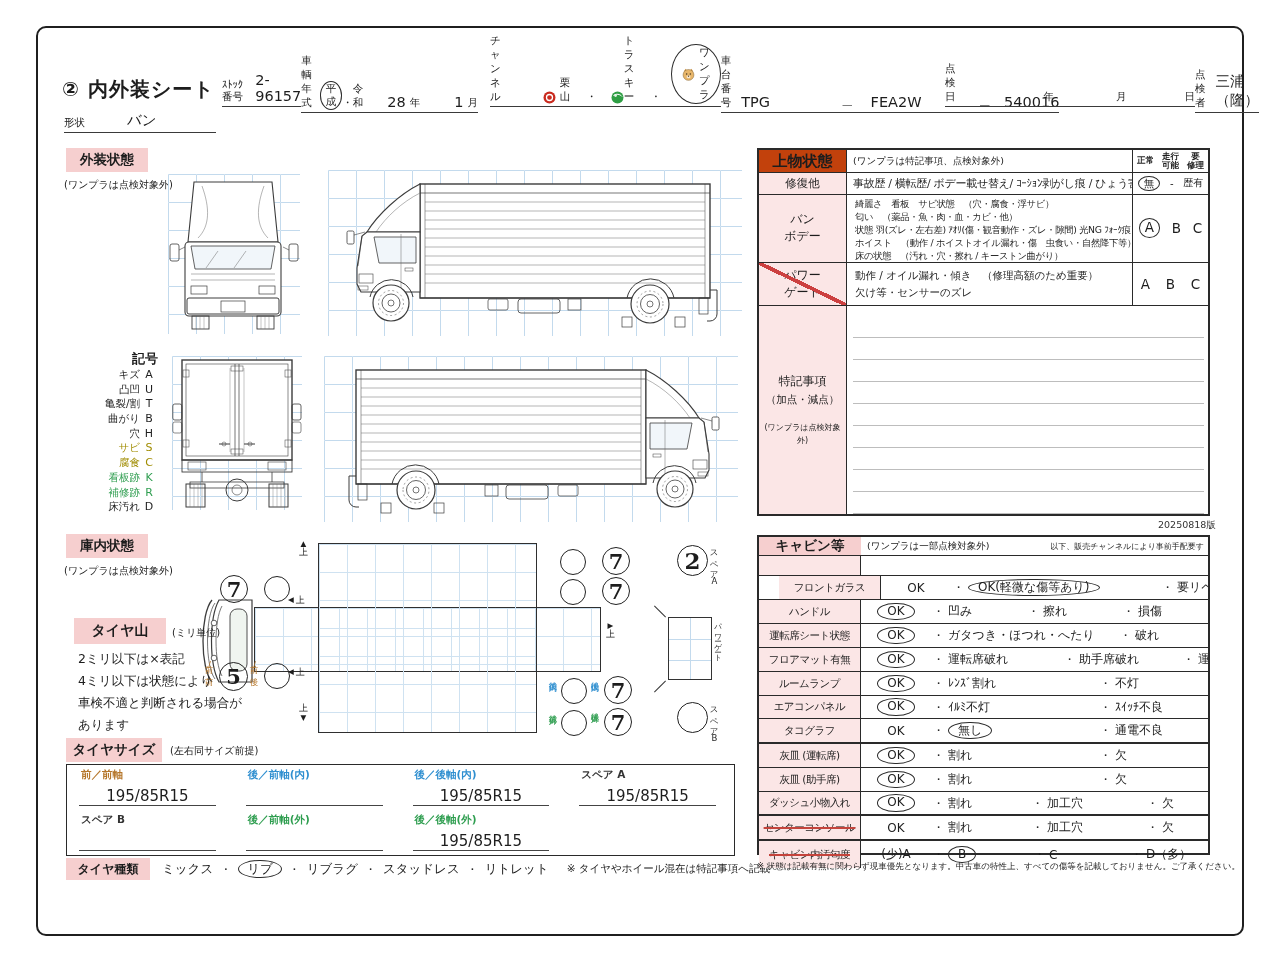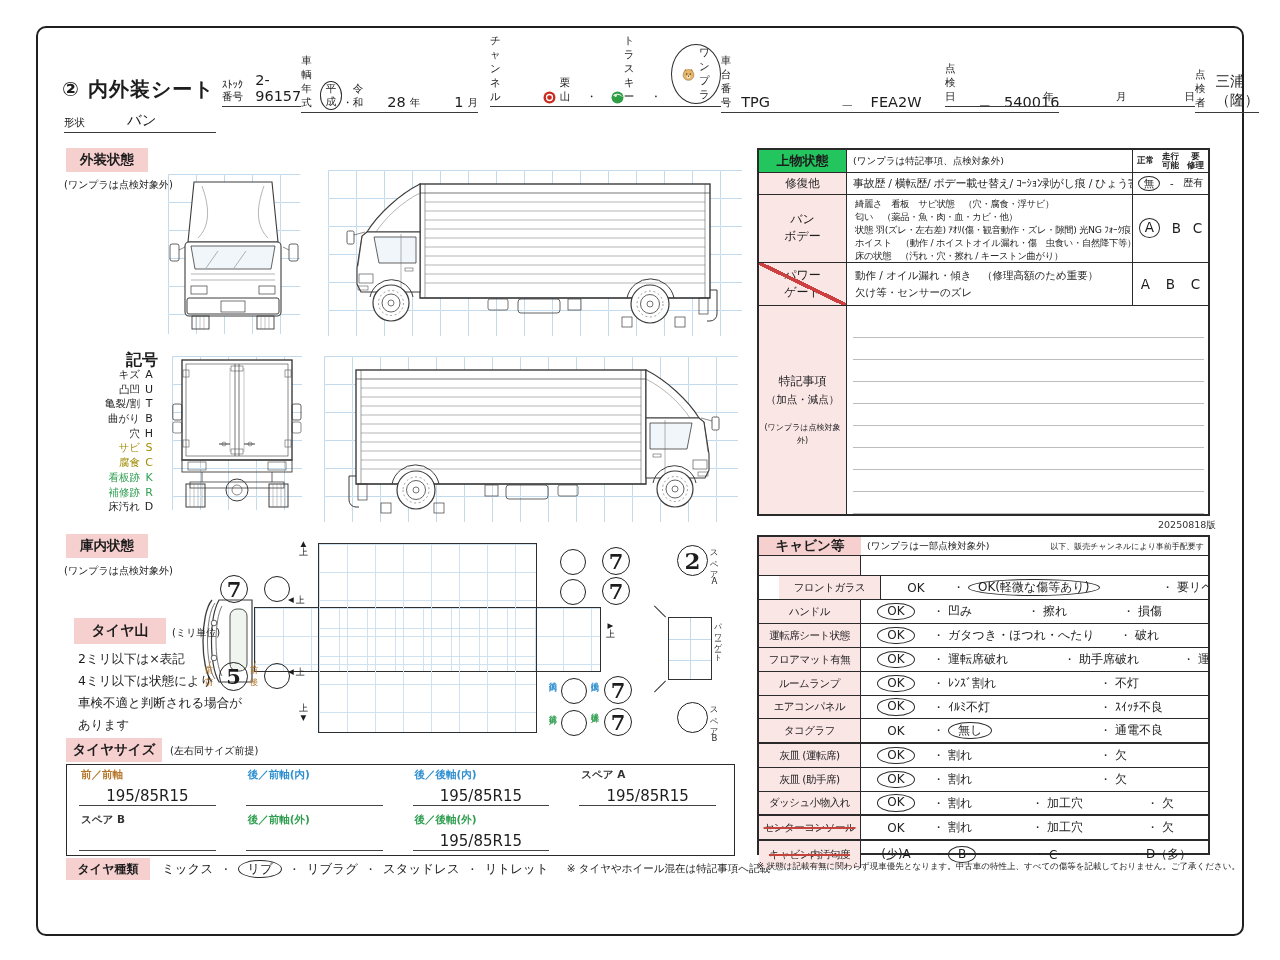--- a/index.html
+++ b/index.html
@@ -23,21 +23,21 @@
   .note{font-size:10px;color:#222;}
   
   .lgrow{display:flex;height:14.7px;}
   .lgname{flex:1;text-align:right;font-size:10.5px;}
   .lgcode{width:18px;text-align:center;font-size:11px;}
   
   .btable{left:757px;top:148px;width:453px;height:368px;border:2px solid #2a2a2a;display:flex;flex-direction:column;box-sizing:border-box;}
   .brow{display:flex;border-bottom:1.2px solid #2a2a2a;box-sizing:border-box;}
   .brow.last{border-bottom:none;flex:1;}
   .blabel{width:88px;background:#fbe6e6;border-right:1.2px solid #2a2a2a;display:flex;flex-direction:column;align-items:center;justify-content:center;font-size:12px;box-sizing:border-box;text-align:center;}
-  .blabel.head{background:#22c55e;font-weight:bold;font-size:13px;}
+  .blabel.head{background:#c2410c;font-weight:bold;font-size:15px;}
   .bcontent{flex:1;display:flex;flex-direction:column;justify-content:center;overflow:hidden;box-sizing:border-box;}
   .bvals{width:76px;border-left:1.2px solid #2a2a2a;display:flex;align-items:center;justify-content:space-around;box-sizing:border-box;}
   .head3 span{font-size:8.5px;font-weight:bold;white-space:pre-line;text-align:center;line-height:1.1;}
   .bnote{font-size:9.5px;padding-left:6px;}
   .rc{font-size:11px;white-space:nowrap;padding-left:6px;letter-spacing:-0.3px;}
   .vanlines{font-size:9.3px;line-height:13px;padding:2px 0 0 8px;letter-spacing:-0.3px;white-space:nowrap;}
   .gatelines{font-size:10.5px;line-height:17px;padding-left:8px;white-space:nowrap;}
   .abc span{font-size:13.5px;}
   .sm{font-size:10.5px;padding:0 5px;}
   .sm2{font-size:10px;}
@@ -257,21 +257,21 @@
             <rect x="347" y="147" width="10" height="10" stroke-width=".7"></rect>
           <path d="M382 120h7v24a7 7 0 0 1-7 7h-3" stroke-width="1"></path>
           <rect x="371" y="128" width="9" height="16" stroke-width=".7"></rect>
         </g>
       </defs>
       <rect width="414" height="166" fill="url(#g2)"></rect>
       <use href="#truckside"></use>
     </svg>
   </div>
 
-  <div class="abs" style="left:80px;top:350px;width:78px;text-align:right;font-size:16px;font-weight:bold;">記号</div>
+  <div class="abs" style="left:80px;top:350px;width:78px;text-align:right;font-size:13px;font-weight:bold;">記号</div>
   <div class="abs" style="left:80px;top:368px;width:78px;">
       <div class="lgrow">
         <span class="lgname" style="color: rgb(31, 31, 31);">キズ</span>
         <span class="lgcode" style="color: rgb(31, 31, 31);">A</span>
       </div>
       <div class="lgrow">
         <span class="lgname" style="color: rgb(31, 31, 31);">凸凹</span>
         <span class="lgcode" style="color: rgb(31, 31, 31);">U</span>
       </div>
       <div class="lgrow">

